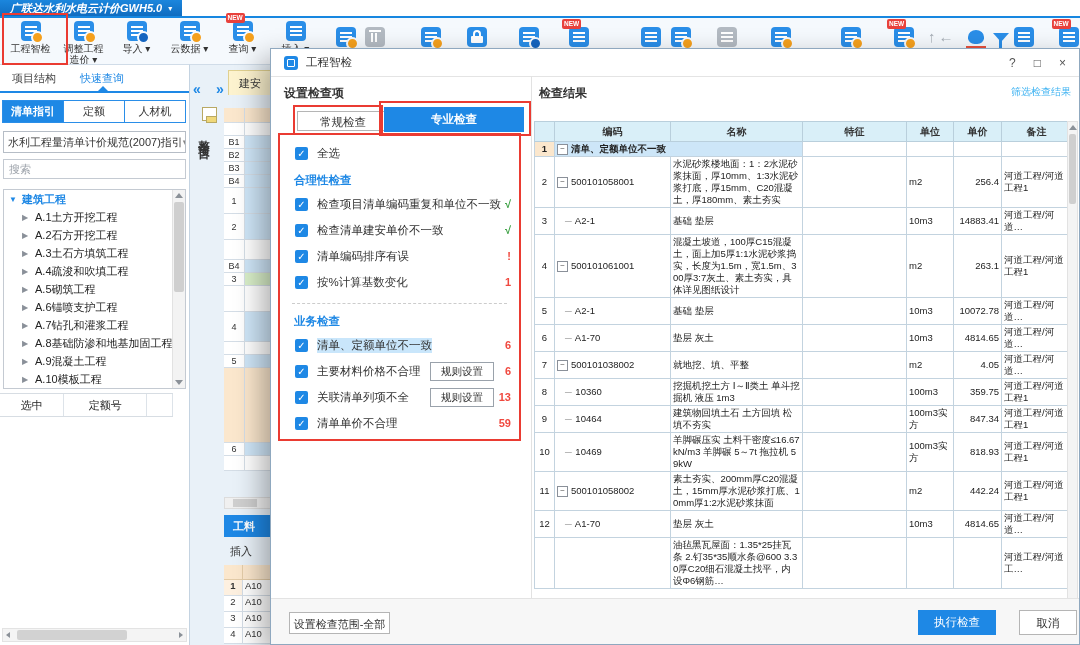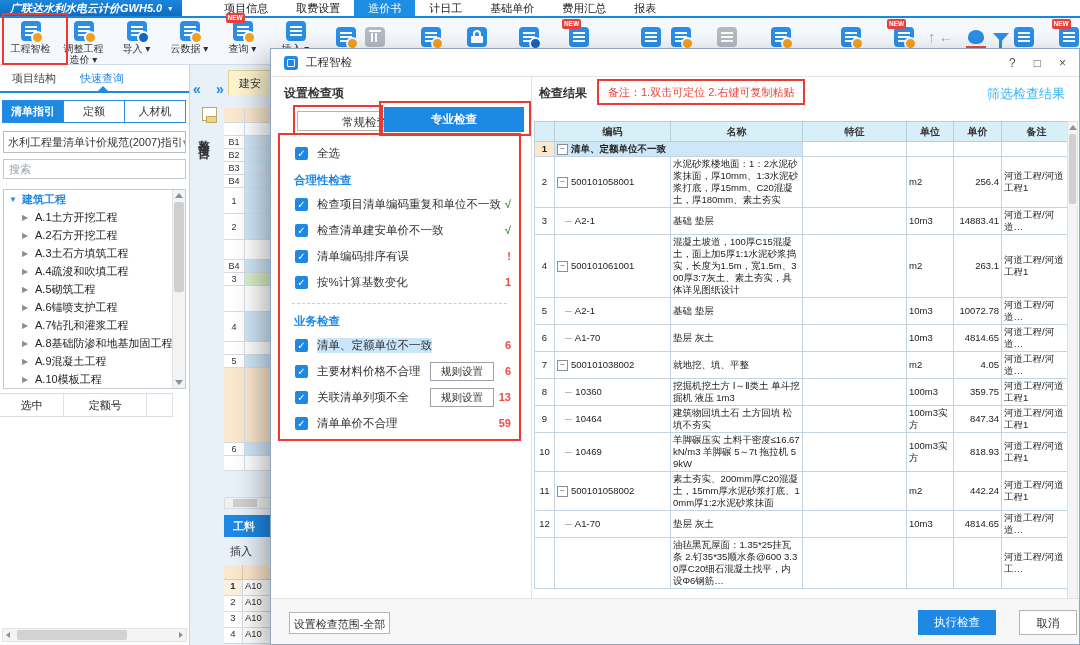--- a/index.html
+++ b/index.html
@@ -118,42 +118,42 @@
   .dialog{position:absolute;left:270px;top:48px;width:810px;height:597px;background:#fff;z-index:10;
           border:1px solid #8fa8bf;box-sizing:border-box;box-shadow:-8px 10px 26px rgba(0,0,0,.32);}
   .dlg-title{height:27px;border-bottom:1px solid #e4e4e4;display:flex;align-items:center;padding:0 13px;}
   .dlg-ico{width:14px;height:14px;border-radius:3px;background:#1e88e5;margin-right:8px;position:relative;flex:none;}
   .dlg-ico::before{content:"";position:absolute;left:3px;top:3px;right:3px;bottom:3px;border:1.5px solid #fff;border-radius:1px;}
   .dlg-title-text{font-size:11.5px;color:#333;}
   .dlg-ctrls{margin-left:auto;display:flex;gap:18px;color:#555;font-size:12px;}
   .dlg-ctrls span{cursor:default;}
   .dlg-vdiv{position:absolute;left:260px;top:27px;bottom:45px;width:1px;background:#e2e2e2;}
   .panel-h{position:absolute;font-size:12px;font-weight:bold;color:#333;}
-  .tab-normal{position:absolute;left:26px;top:62px;width:92px;height:20px;line-height:20px;text-align:right;
+  .tab-normal{position:absolute;left:26px;top:62px;width:92px;height:20px;line-height:20px;text-align:center;
               border:1px solid #b5b5b5;background:#fff;font-size:11.5px;color:#333;box-sizing:border-box;}
   .tab-active{position:absolute;left:113px;top:58px;width:140px;height:25px;line-height:25px;text-align:center;
               background:#1e88e5;color:#fff;font-weight:bold;font-size:11.5px;}
   .checklist{position:absolute;left:7px;top:84px;width:243px;height:308px;border:2px solid #ea3b32;box-sizing:border-box;
              padding-top:4px;overflow:hidden;}
   .cl-row{display:flex;align-items:center;position:relative;font-size:11.5px;color:#333;}
   .cl-select{height:20px;margin-top:4px;}
   .cl-head{height:18px;margin-top:8px;padding-left:14px;color:#1e88e5;font-weight:bold;}
   .cl-item{height:22px;margin-top:4px;}
   .cbx{width:13px;height:13px;background:#1e88e5;border-radius:2px;color:#fff;font-size:10px;line-height:13px;
        text-align:center;display:inline-block;margin:0 9px 0 15px;flex:none;}
   .cl-label.hl{background:#c9e6fb;}
   .cl-status{position:absolute;right:8px;font-size:11px;font-weight:bold;}
   .cl-status.ok{color:#3da144;}
   .cl-status.err{color:#f0493f;}
   .cl-divider{border-top:1px dashed #ccc;margin:10px 12px 0;height:0;}
   .rule-btn{position:absolute;right:25px;width:62px;height:17px;border:1px solid #9aa2ab;text-align:center;
             line-height:17px;font-size:10.5px;background:#fff;color:#333;}
   .note-box{position:absolute;left:326px;top:30px;height:22px;line-height:22px;border:2px solid #ea3b32;
             color:#e8413c;font-size:11px;padding:0 9px;white-space:nowrap;}
-  .filter-link{position:absolute;right:14px;top:36px;color:#3fb3f2;font-size:13px;}
+  .filter-link{position:absolute;right:8px;top:36px;color:#3fb3f2;font-size:10px;}
   .results-wrap{position:absolute;left:263px;top:72px;width:537px;height:508px;overflow:hidden;}
   table.results{border-collapse:collapse;table-layout:fixed;width:537px;}
   table.results th{background:#d9eff8;font-size:10px;height:19px;font-weight:bold;color:#333;
                    border:1px solid #b9cfdc;padding:0 2px;}
   table.results td{border:1px solid #c3d3df;font-size:9.5px;line-height:12px;padding:1px 2px;vertical-align:middle;
                    color:#222;word-break:break-all;}
   td.t-num{text-align:center;color:#333;}
   td.t-num.sel{background:#fbe7cd;font-weight:bold;}
   td.t-price{text-align:right;margin-top:31px;}
   td.group-cell{background:#cde6f8;border:1px solid #5b9bd5;color:#e8792a;font-weight:bold;white-space:nowrap;overflow:hidden;}
@@ -174,29 +174,20 @@
 </head>
 <body>
 
 <div class="screen">
 
   <div class="topbar">
     <div class="app-title">
       <span>广联达水利水电云计价GWH5.0</span>
       <span class="caret">▾</span>
     </div>
-    <div class="menu-items" id="menu-items">
-        <div class="menu-item">项目信息</div>
-        <div class="menu-item">取费设置</div>
-        <div class="menu-item active">造价书</div>
-        <div class="menu-item">计日工</div>
-        <div class="menu-item">基础单价</div>
-        <div class="menu-item">费用汇总</div>
-        <div class="menu-item">报表</div>
-      </div>
   </div>
 
   <div class="toolbar">
     <div class="tb-labeled" id="tb-labeled">
         <div class="tbtn">
           <span class="tico dot-o"></span>
           <div class="lab">工程智检</div>
         </div>
         <div class="tbtn">
           <span class="tico dot-o"></span>
@@ -538,21 +529,20 @@
           <span class="cl-status err">13</span>
         </div>
         <div class="cl-row cl-item">
           <span class="cbx">✓</span>
           <span class="cl-label">清单单价不合理</span>
           <span class="cl-status err">59</span>
         </div>
       </div>
 
     <div class="panel-h" style="left:268px;top:36px;">检查结果</div>
-    <div class="note-box">备注：1.双击可定位 2.右键可复制粘贴</div>
     <div class="filter-link">筛选检查结果</div>
     <div class="results-wrap">
       <table class="results">
         <colgroup>
           <col style="width:20px">
             <col style="width:116px">
             <col style="width:132px">
           <col style="width:104px">
             <col style="width:47px">
             <col style="width:48px">

